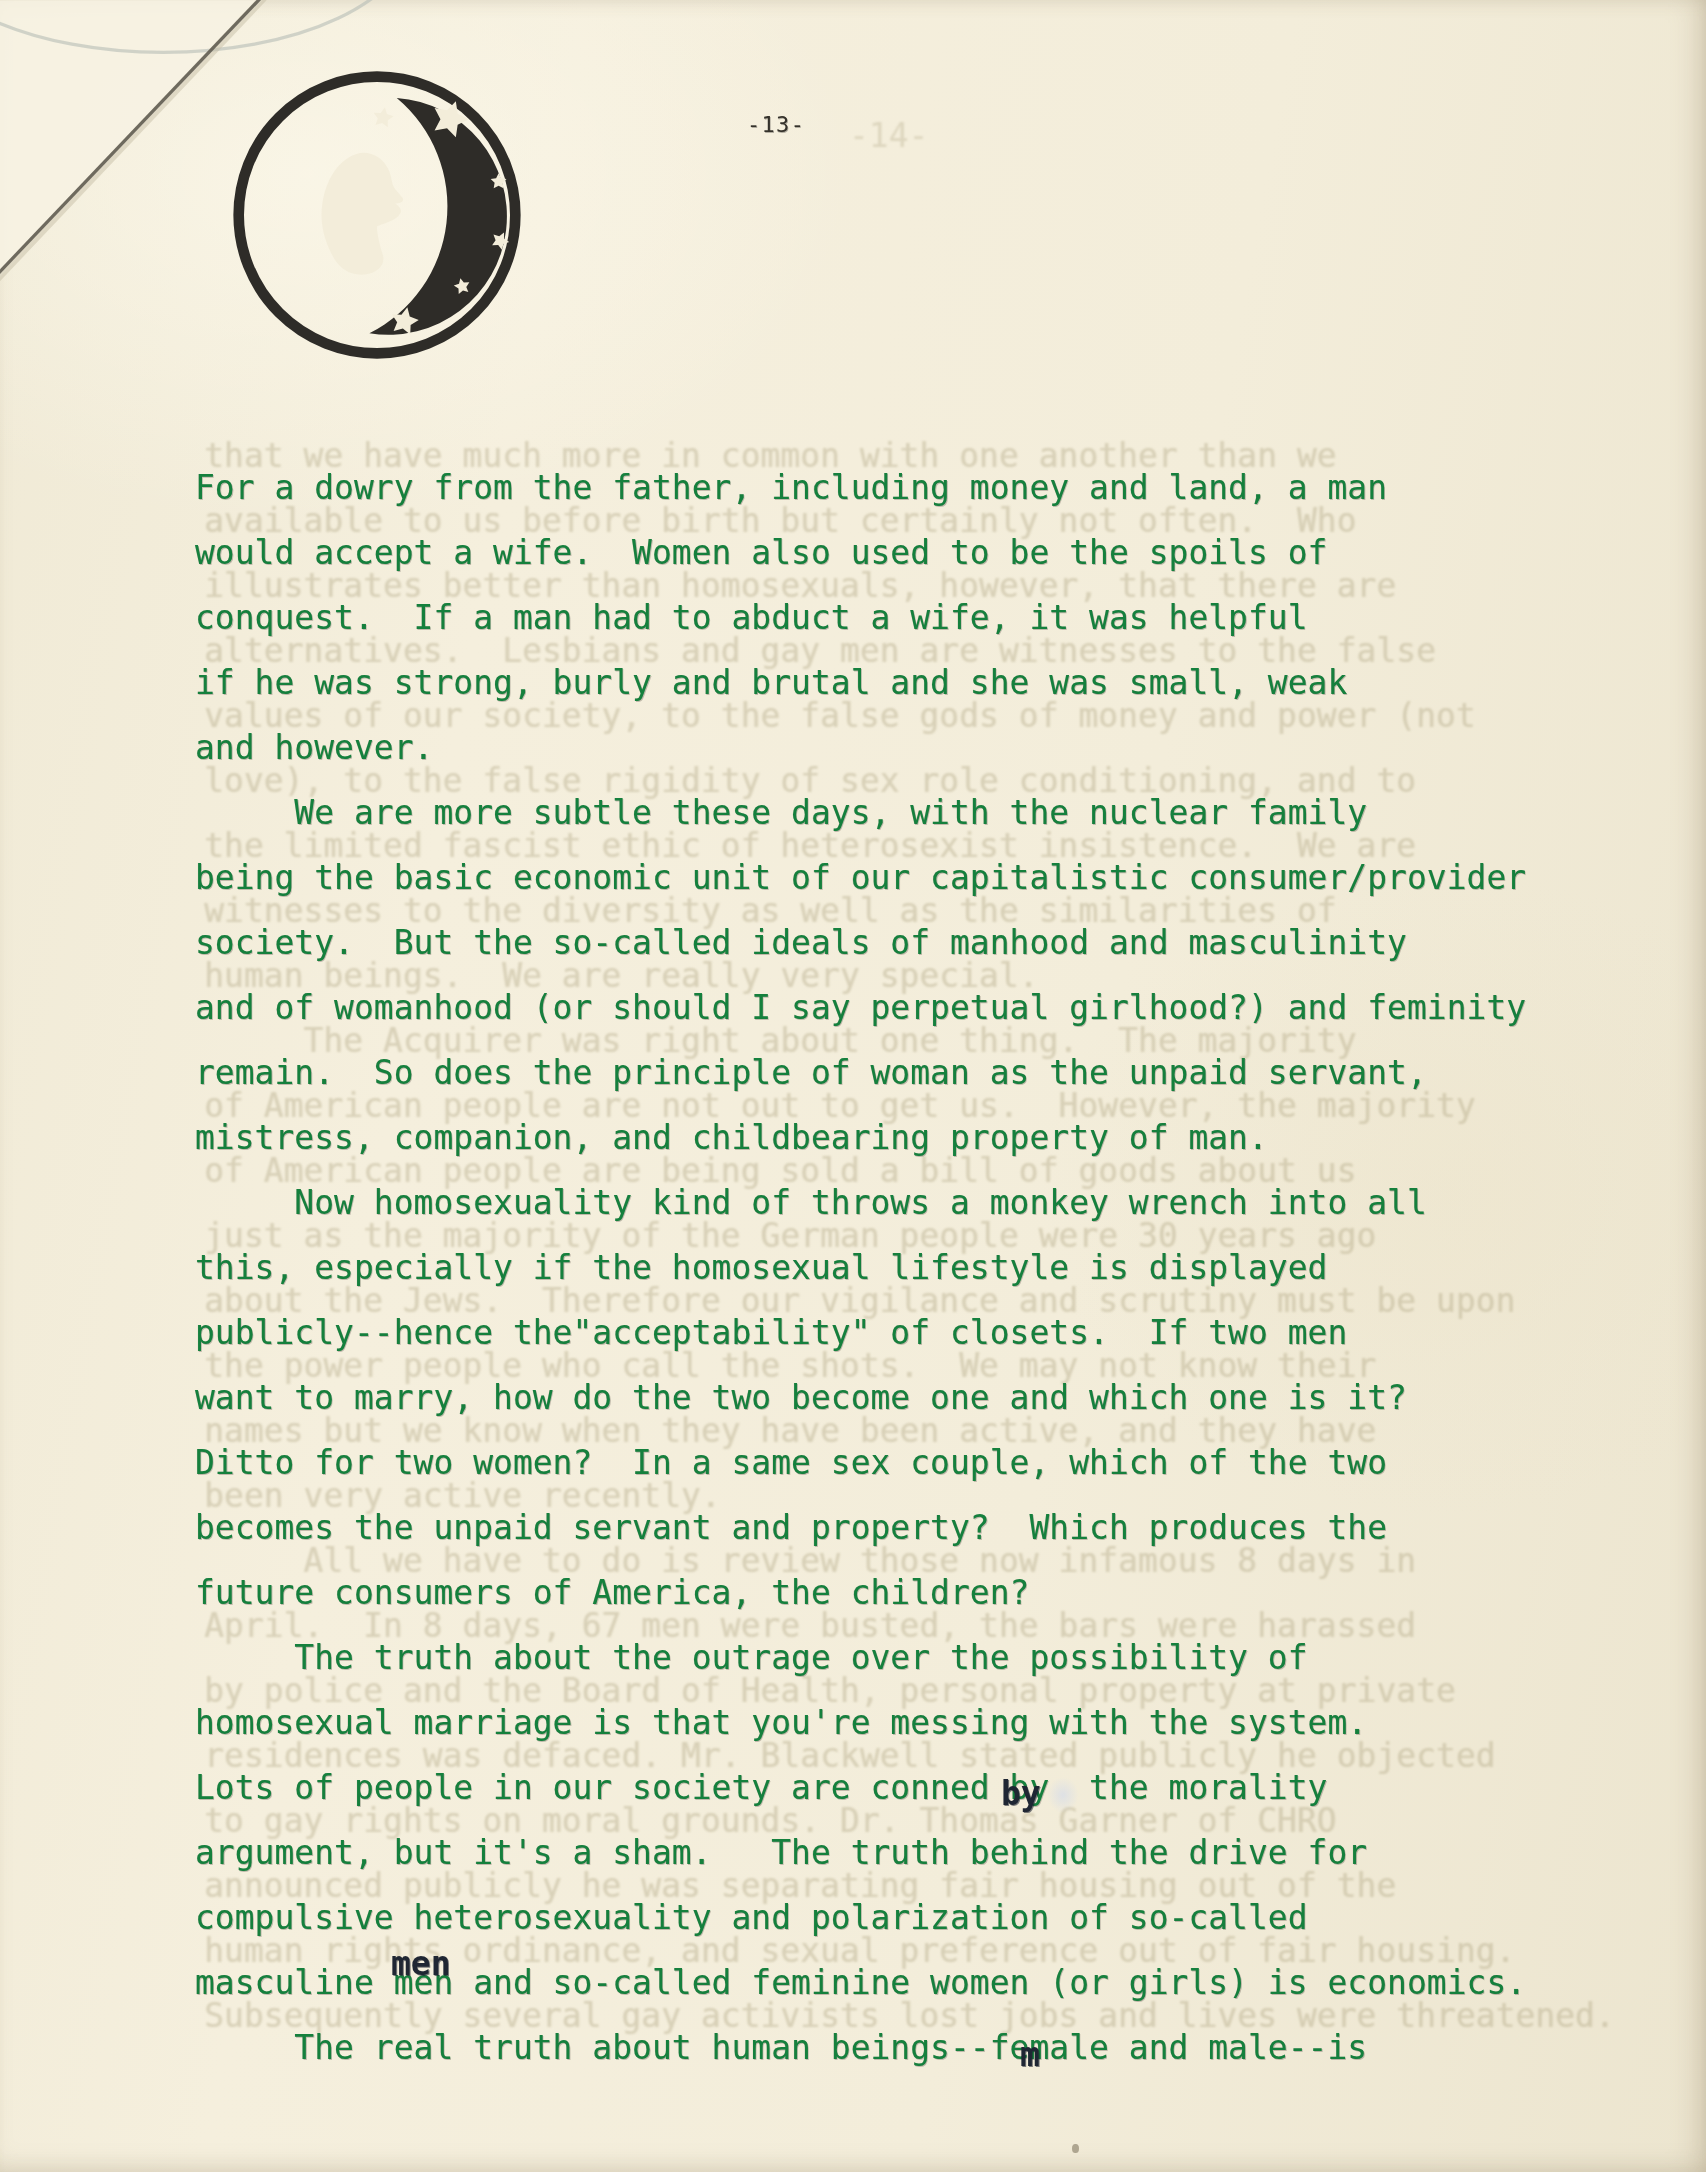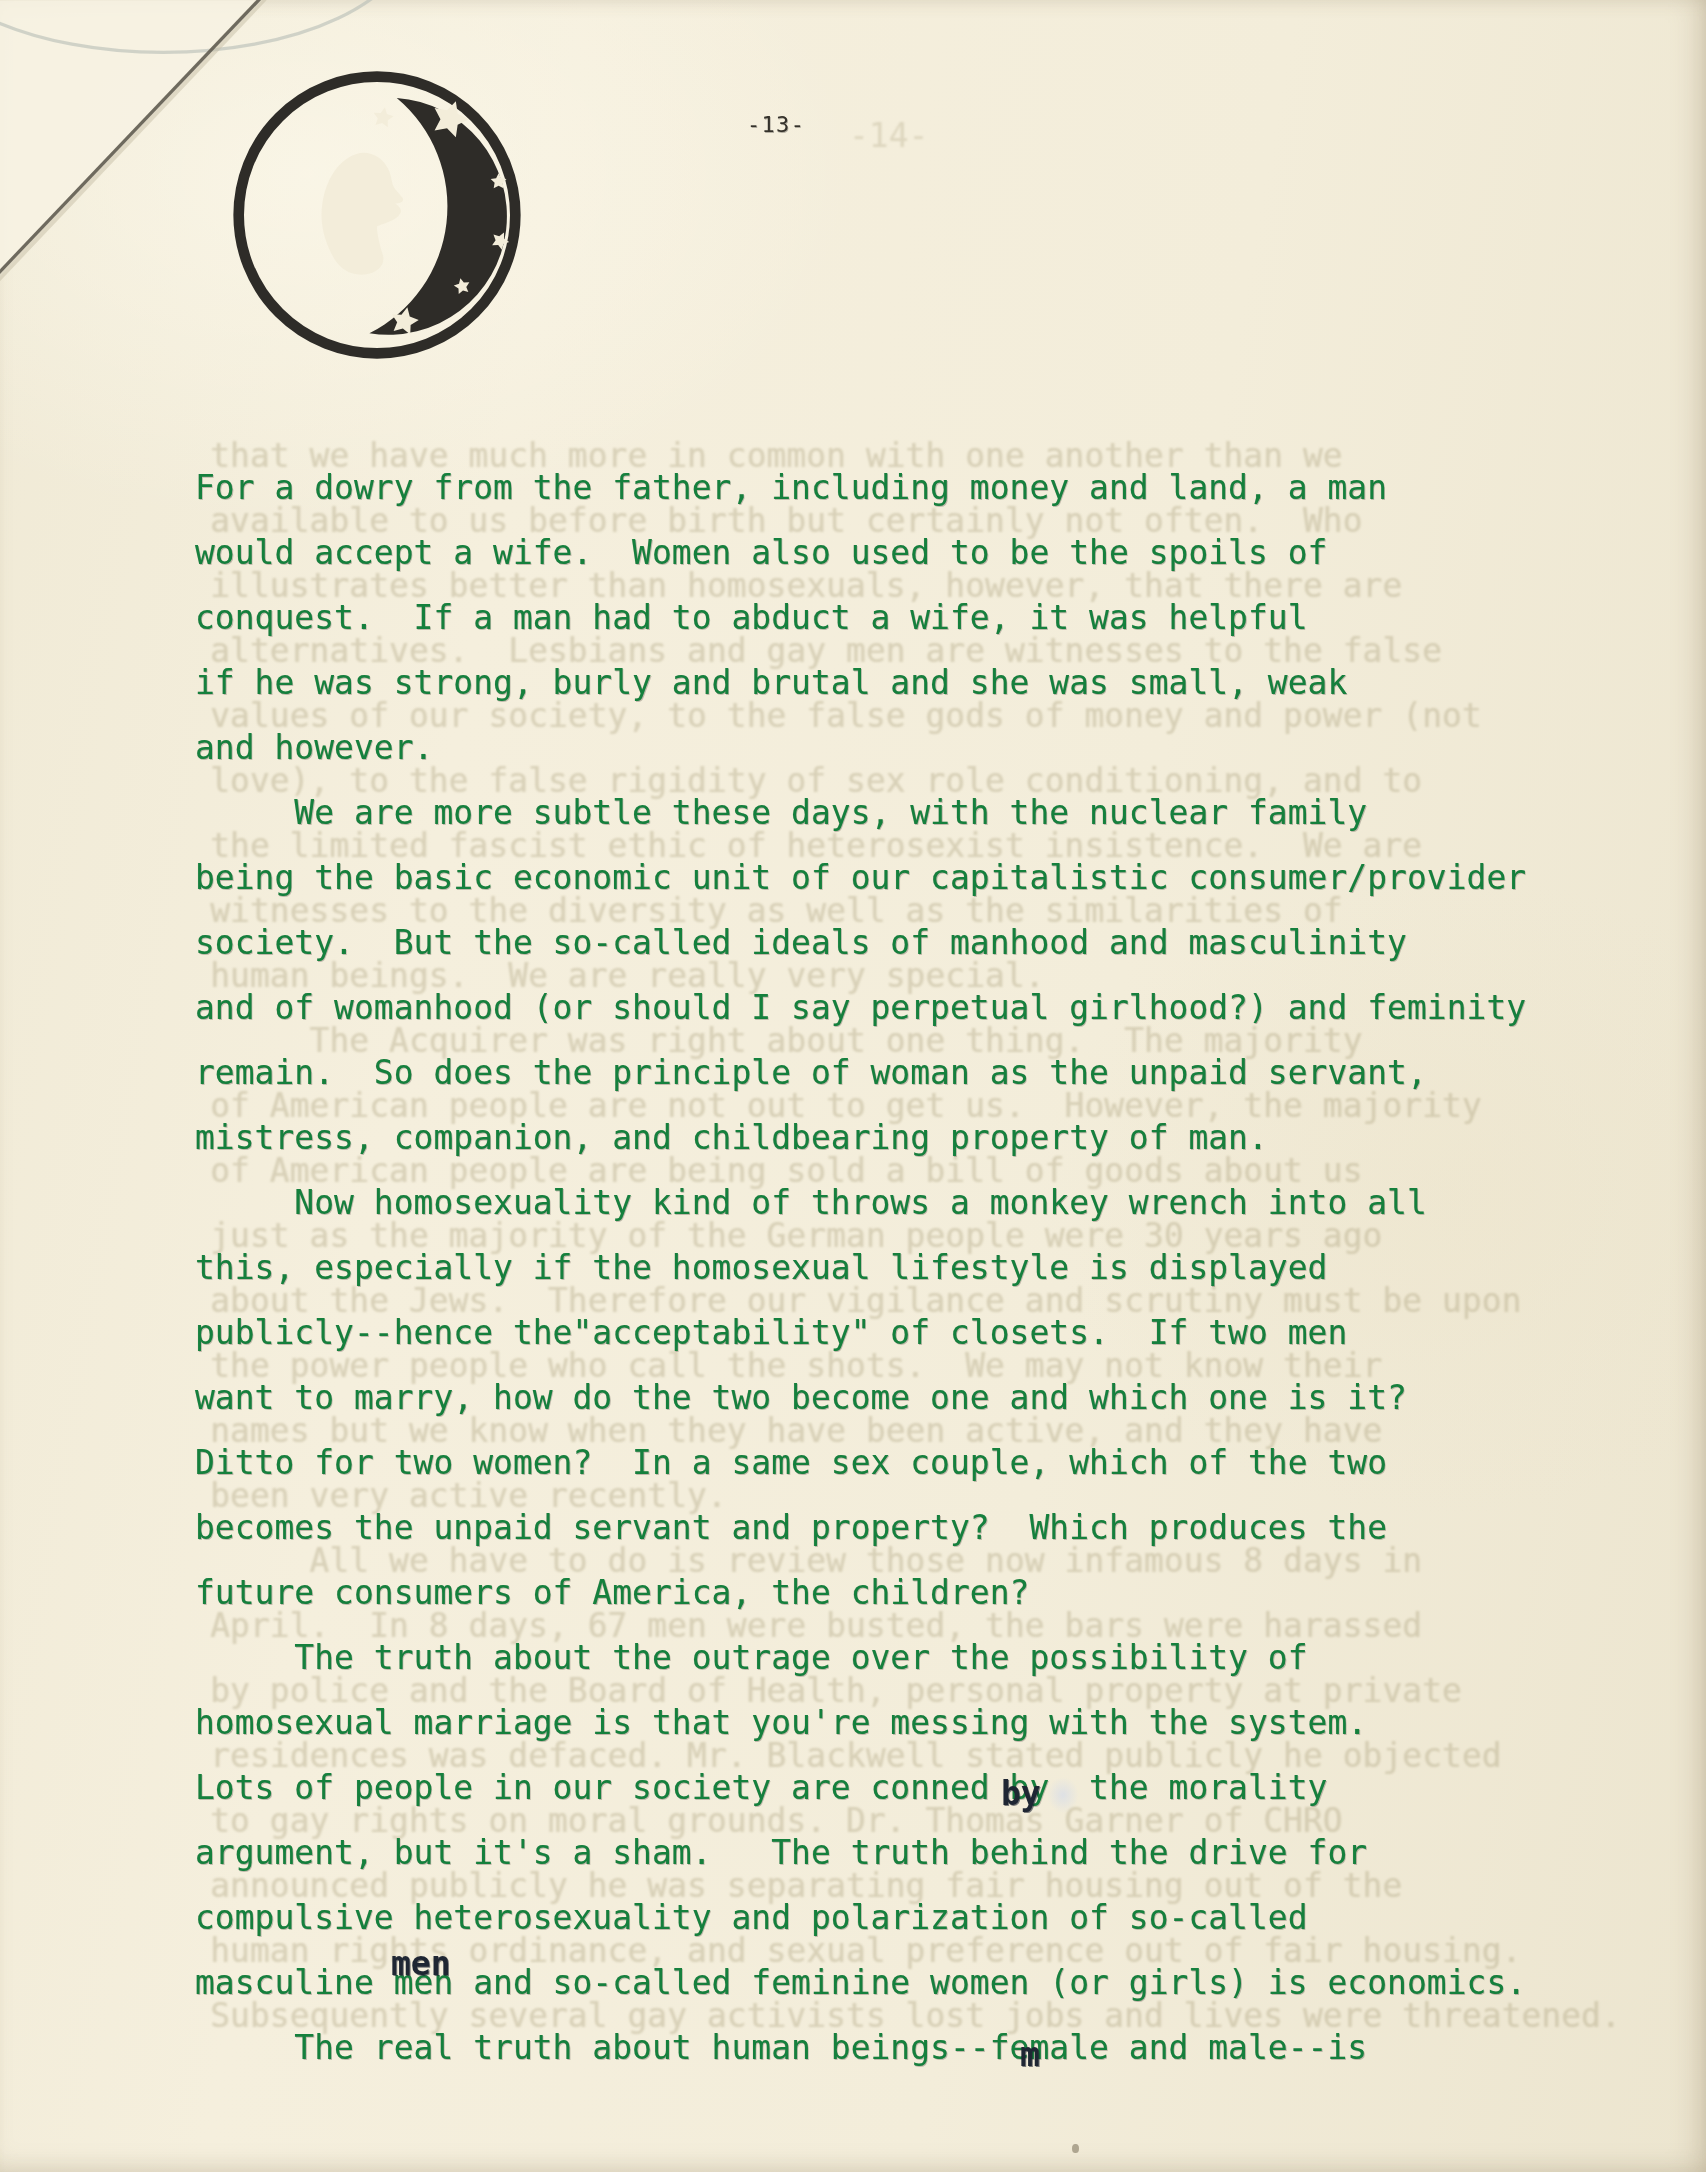--- a/index.html
+++ b/index.html
@@ -49,21 +49,21 @@
   }
 
   
   #ghost-text {
     left: 204px; top: 423px;
     color: #998e66;
     opacity: 0.30;
     filter: blur(0.8px);
     font-size: 33px;
   }
-  #ghost-text .tline { text-shadow: 0.7px 0 0 rgba(153,142,102,0.6); margin-left: 6px; }
+  #ghost-text .tline { text-shadow: 0.7px 0 0 rgba(153,142,102,0.6); }
 
   
   #main-text {
     left: 195px; top: 455px;
     color: #15803d;
     font-size: 33px;
     text-shadow: 0.8px 0.8px 0 rgba(56,52,43,0.28), -0.3px 0 0 rgba(56,52,43,0.18);
   }
   .tline {
     white-space: pre;

